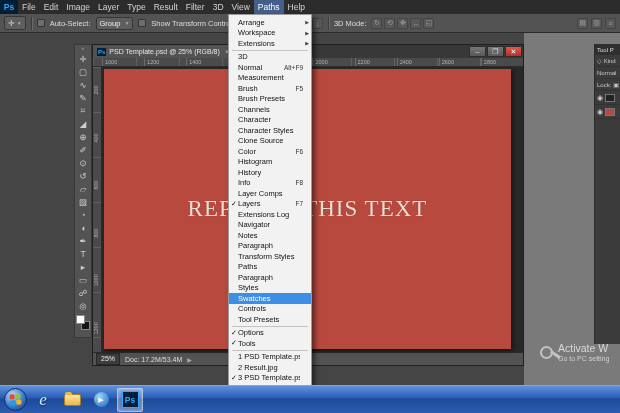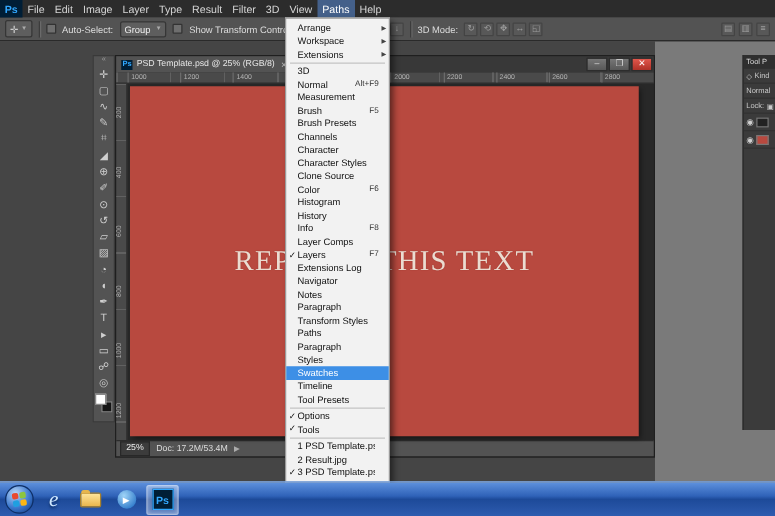--- a/index.html
+++ b/index.html
@@ -462,21 +462,21 @@
         <span class="mi-sub"></span>
       </div>
       <div class="menu-item highlighted">
         <span class="mi-check"></span>
         <span class="mi-label">Swatches</span>
         <span class="mi-right"></span>
         <span class="mi-sub"></span>
       </div>
       <div class="menu-item">
         <span class="mi-check"></span>
-        <span class="mi-label">Timeline</span>
+        <span class="mi-label">Controls</span>
         <span class="mi-right"></span>
         <span class="mi-sub"></span>
       </div>
       <div class="menu-item">
         <span class="mi-check"></span>
         <span class="mi-label">Tool Presets</span>
         <span class="mi-right"></span>
         <span class="mi-sub"></span>
       </div>
       <div class="menu-sep"></div>
@@ -506,20 +506,27 @@
         <span class="mi-sub"></span>
       </div>
       <div class="menu-item">
         <span class="mi-check">✓</span>
         <span class="mi-label">3 PSD Template.psd</span>
         <span class="mi-right"></span>
         <span class="mi-sub"></span>
       </div>
     </div>
 
+  <div id="watermark">
+    <span class="key-icon"></span>
+    <span>
+      <div class="wm-line1">Activate W</div>
+      <div class="wm-line2">Go to PC setting</div>
+    </span>
+  </div>
 
   <div id="taskbar">
     <span class="start-orb">
       <span class="flag">
           <i class="f1"></i>
           <i class="f2"></i>
           <i class="f3"></i>
           <i class="f4"></i>
         </span>
     </span>

